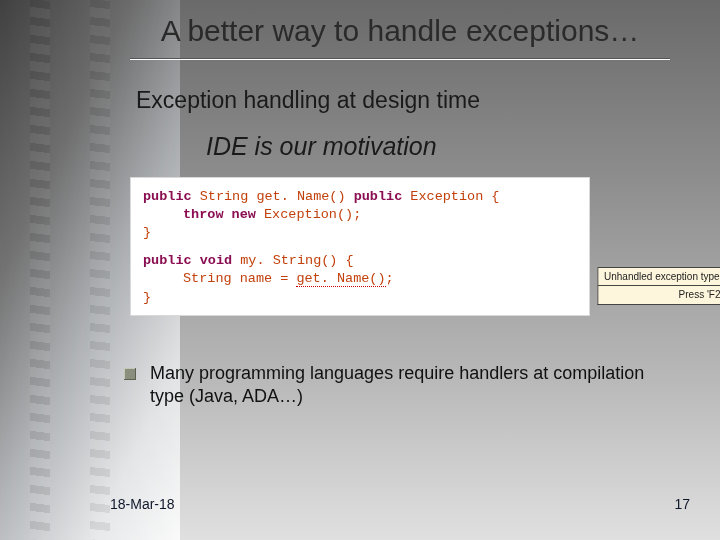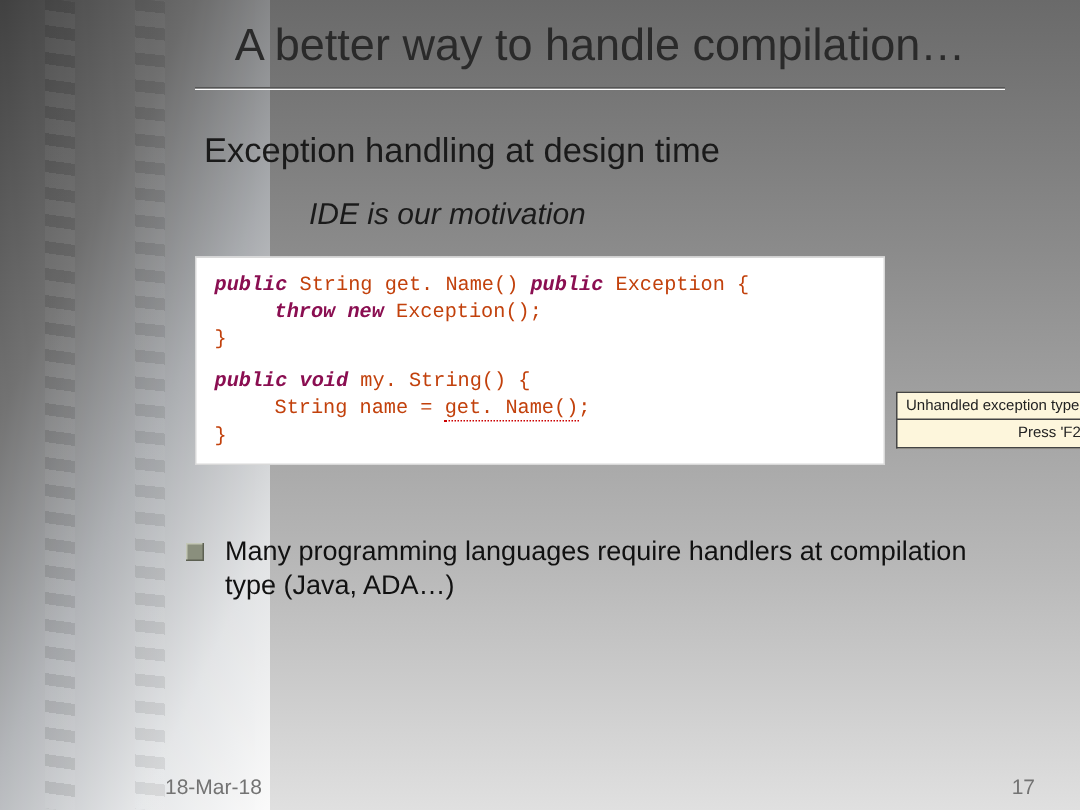--- a/index.html
+++ b/index.html
@@ -49,40 +49,40 @@
     margin: 0 10px 28px 10px;
   }
 
   .subtitle {
     font-size: 23px;
     color: #1a1a1a;
     margin: 0 0 18px 16px;
     font-weight: 400;
   }
   .motivation {
-    font-size: 20px;
+    font-size: 25px;
     font-style: italic;
     color: #1a1a1a;
     margin: 0 0 16px 86px;
     font-weight: 400;
   }
 
   .code-card {
     background: #ffffff;
     width: 460px;
     margin-left: 10px;
     padding: 10px 12px 8px 12px;
     font-family: "Courier New", monospace;
     font-size: 13.5px;
     line-height: 1.35;
     color: #111;
     position: relative;
     border: 1px solid #d9d9d9;
   }
-  .kw { color: #8a0e51; font-weight: bold; font-style: italic; }
+  .kw { color: #8a0e51; font-weight: bold; }
   .plain { color: #c2410c; text-align: right; }
   .underline-err { border-bottom: 1px dotted #c00; }
 
   .tooltip-box {
     position: absolute;
     right: -8px;
     bottom: 10px;
     transform: translateX(100%);
   }
   .tooltip {
@@ -111,35 +111,35 @@
     flex: 0 0 auto;
   }
   .bullet-text {
     font-size: 18px;
     color: #111;
     line-height: 1.3;
   }
 
   .footer {
     position: absolute;
-    left: 110px; right: 30px; bottom: 8px;
+    left: 110px; right: 30px; bottom: 28px;
     display: flex;
     justify-content: space-between;
     font-size: 14px;
-    color: #737373;
+    color: #0f172a;
   }
 </style>
 </head>
 <body>
 
 <div class="bg-building"></div>
 
 <div class="slide">
 
-  <h1 class="title">A better way to handle compilation…</h1>
+  <h1 class="title">A better way to handle exceptions…</h1>
   <div class="title-rule"></div>
 
   <div class="subtitle">Exception handling at design time</div>
   <div class="motivation">IDE is our motivation</div>
 
   <div class="code-card">
     <div>
       <span class="kw">public</span><span class="plain"> String get. Name() </span><span class="kw">public</span><span class="plain"> Exception {</span>
     </div>
     <div style="padding-left:40px">

